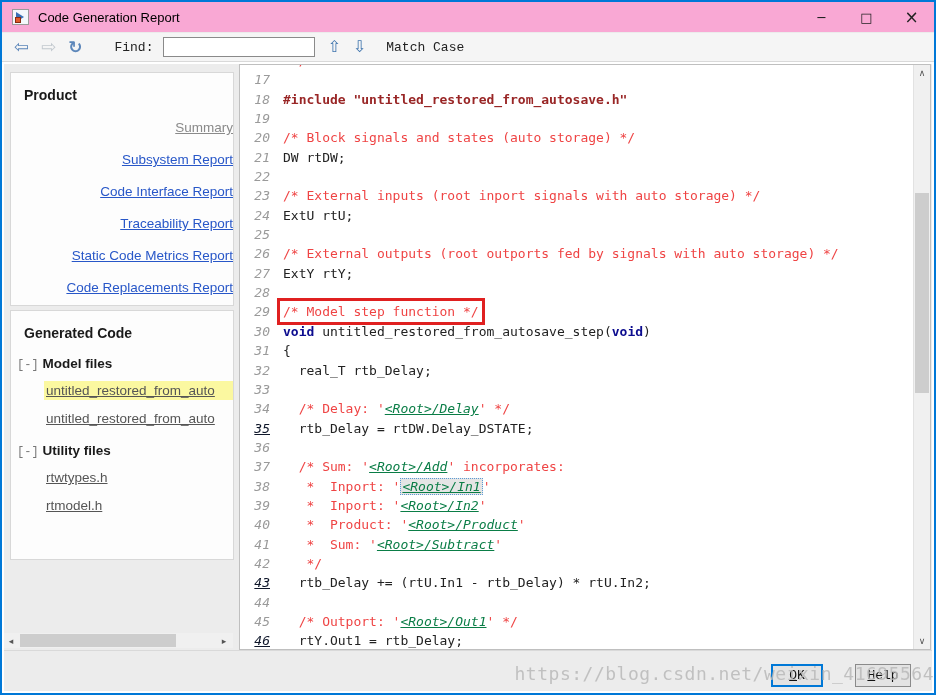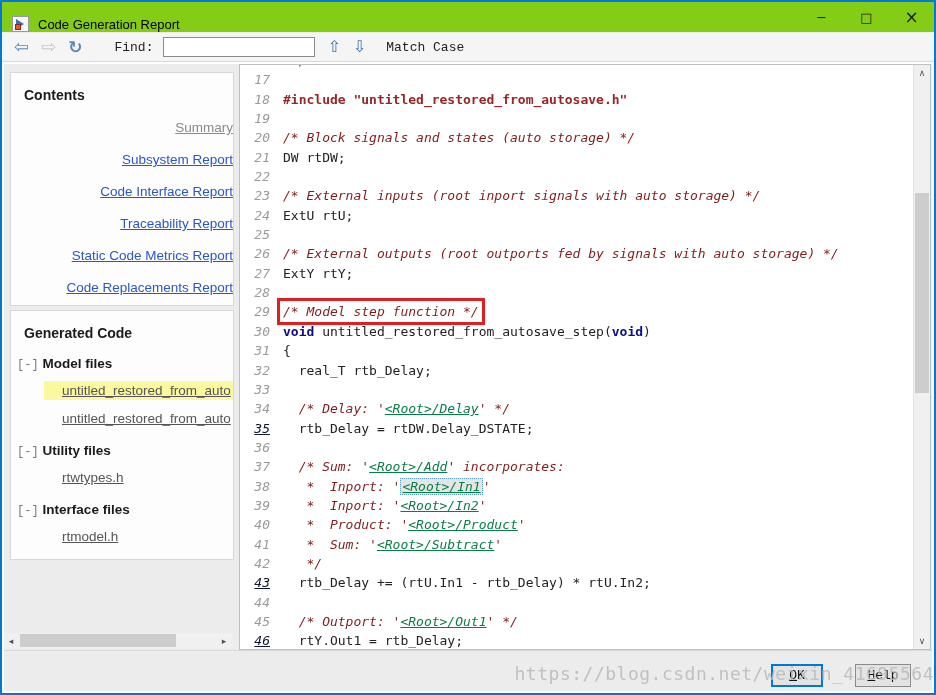--- a/index.html
+++ b/index.html
@@ -1,21 +1,21 @@
 <!DOCTYPE html>
 <html><head>
 <meta charset="utf-8">
 <style>
   * { margin:0; padding:0; box-sizing:border-box; }
   html,body { width:936px; height:695px; font-family:"Liberation Sans", sans-serif; background:#fff; overflow:hidden; }
 
   .window { position:relative; width:936px; height:695px; border:2px solid #0078d7; background:#fff; overflow:hidden; }
 
   
-  .titlebar { height:30px; display:flex; align-items:flex-end; background:#84cc16; }
+  .titlebar { height:30px; display:flex; align-items:center; background:#f9a8d4; }
   .app-icon { position:relative; width:17px; height:16px; margin:0 9px 0 10px; border:1px solid #9a9a9a; background:#f4f8fb; }
   .app-icon .tri { position:absolute; left:3px; top:2px; width:0; height:0; border-left:8px solid #3a6fb5; border-top:5px solid transparent; border-bottom:5px solid transparent; }
   .app-icon .sq { position:absolute; left:2px; bottom:1px; width:6px; height:6px; background:#e05a2b; border:1px solid #8a2a10; }
   .title-text { font-size:13px; color:#000; }
   .win-controls { margin-left:auto; display:flex; height:30px; }
   .win-btn { width:45px; height:30px; display:flex; align-items:center; justify-content:center; font-size:13px; color:#222; cursor:default; font-family:"DejaVu Sans", sans-serif; }
   .win-btn.close { font-size:17px; }
 
   
   .toolbar { height:30px; background:#f5f5f5; border-top:1px solid #ececec; border-bottom:1px solid #d9d9d9; display:flex; align-items:center; }
@@ -34,36 +34,36 @@
   .sidebar { position:absolute; left:0; top:0; width:235px; height:100%; background:#ececec; }
   .panel { position:absolute; left:6px; right:5px; background:#fdfdfd; border:1px solid #d8d8d8; overflow:hidden; }
   .panel.contents { top:8px; height:234px; }
   .panel.generated { top:246px; height:250px; }
   .panel-heading { font-size:14px; font-weight:bold; color:#1a1a1a; padding:14px 0 0 13px; }
   .toc-link { display:block; margin:17px 0 0 13px; font-size:13.5px; color:#2857c8; text-decoration:underline; white-space:nowrap; cursor:pointer;text-align:right; }
   .toc-link.visited { color:#8a8a8a; }
   .tree-group { margin:13px 0 0 6px; white-space:nowrap; }
   .tree-toggle { font-family:"Liberation Mono", monospace; font-size:12px; color:#777; cursor:pointer; }
   .tree-label { font-size:13.5px; font-weight:bold; color:#1a1a1a; margin-left:4px; }
-  .tree-file { display:block; margin:9px 0 0 33px; font-size:13.5px; color:#555; text-decoration:underline; white-space:nowrap; overflow:hidden; cursor:pointer; padding:2px 0 2px 18px; }
+  .tree-file { display:block; margin:9px 0 0 33px; font-size:13.5px; color:#555; text-decoration:underline; white-space:nowrap; overflow:hidden; cursor:pointer; padding:2px 0 2px 2px; }
   .tree-file.hl { background:#fbf8a0; margin-right:0; }
   .hscroll { position:absolute; left:0; right:6px; bottom:2px; height:15px; background:#f0f0f0; display:flex; align-items:center; }
   .hscroll .arr { width:14px; text-align:center; font-size:9px; color:#555; font-family:"DejaVu Sans", sans-serif; }
   .hscroll .thumb { position:absolute; left:16px; width:156px; height:13px; background:#cdcdcd; }
   .hscroll .arr.right { position:absolute; right:2px; }
 
   
   .code-panel { position:absolute; left:235px; top:0; right:1px; bottom:0; background:#fff; border:1px solid #bfbfbf; overflow:hidden; }
   .code-scroll { position:absolute; left:0; top:0; right:17px; bottom:0; overflow:hidden; }
   .code-lines { margin-top:-14px; font-family:"DejaVu Sans Mono", monospace; font-size:13px; line-height:19.35px; white-space:pre; }
   .cl { display:flex; }
   .ln { width:30px; flex:0 0 30px; text-align:right; padding-right:0; color:#9a9a9a; font-style:italic; }
   .ln.lnlink { color:#0f172a; text-decoration:underline; cursor:pointer; }
   .lt { padding-left:13px; color:#222; }
-  .cm { color:#7f1d1d; font-style:italic; }
+  .cm { color:#ef4444; }
   .pp { color:#992626; font-weight:bold; }
   .kw { color:#0c0c8f; font-weight:bold; }
   .cmlink { color:#0a7d46; font-style:italic; text-decoration:underline; cursor:pointer; }
   .cmlink.hl { background:#e5e5e5; border:1px dotted #5b9bd5; padding:0 1px; }
   .lt.boxed-wrap .boxed-target { outline:3px solid #e02020; outline-offset:3px; }
 
   
   .vscroll { position:absolute; right:0; top:0; width:17px; height:100%; background:#f0f0f0; border-left:1px solid #e2e2e2; }
   .vscroll .arr { position:absolute; left:0; width:100%; text-align:center; font-size:9px; color:#505050; font-family:"DejaVu Sans", sans-serif; }
   .vscroll .arr.up { top:3px; }
@@ -103,39 +103,38 @@
     <input class="find-input" type="text" value="" style="">
     <span class="updown">⇧</span>
     <span class="updown">⇩</span>
     <span class="match-case">Match Case</span>
   </div>
 
   <div class="main">
 
     <div class="sidebar">
       <div class="panel contents">
-        <div class="panel-heading">Contents</div>
+        <div class="panel-heading">Product</div>
         <div id="toc-links">
             <a class="toc-link visited">Summary</a>
             <a class="toc-link">Subsystem Report</a>
             <a class="toc-link">Code Interface Report</a>
             <a class="toc-link">Traceability Report</a>
             <a class="toc-link">Static Code Metrics Report</a>
             <a class="toc-link">Code Replacements Report</a>
           </div>
       </div>
       <div class="panel generated">
         <div class="panel-heading">Generated Code</div>
         <div id="gen-tree">
             <div class="tree-group"><span class="tree-toggle">[-]</span><span class="tree-label">Model files</span></div>
             <a class="tree-file hl">untitled_restored_from_auto</a>
             <a class="tree-file">untitled_restored_from_auto</a>
             <div class="tree-group"><span class="tree-toggle">[-]</span><span class="tree-label">Utility files</span></div>
             <a class="tree-file">rtwtypes.h</a>
-            <div class="tree-group"><span class="tree-toggle">[-]</span><span class="tree-label">Interface files</span></div>
             <a class="tree-file">rtmodel.h</a>
           </div>
       </div>
       <div class="hscroll">
         <span class="arr">◂</span>
         <div class="thumb"></div>
         <span class="arr right">▸</span>
       </div>
     </div>
 

